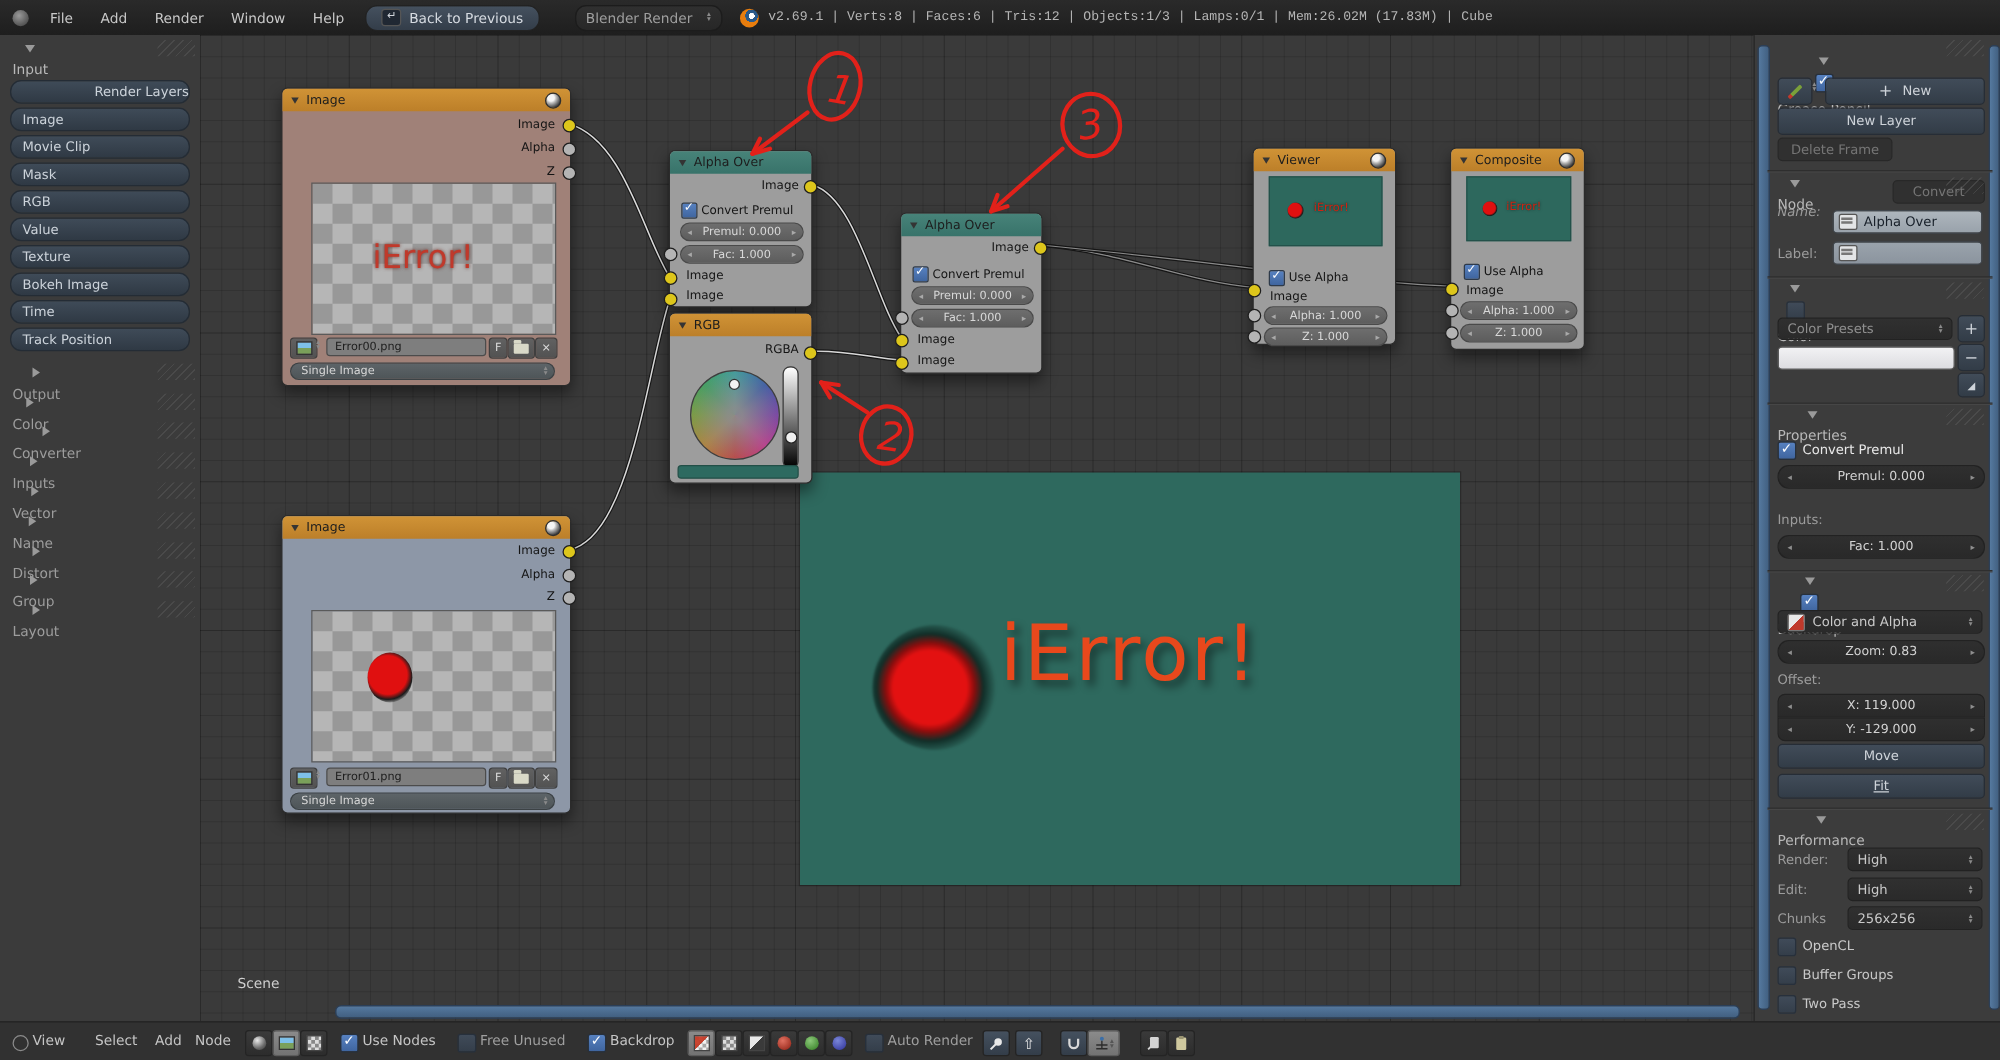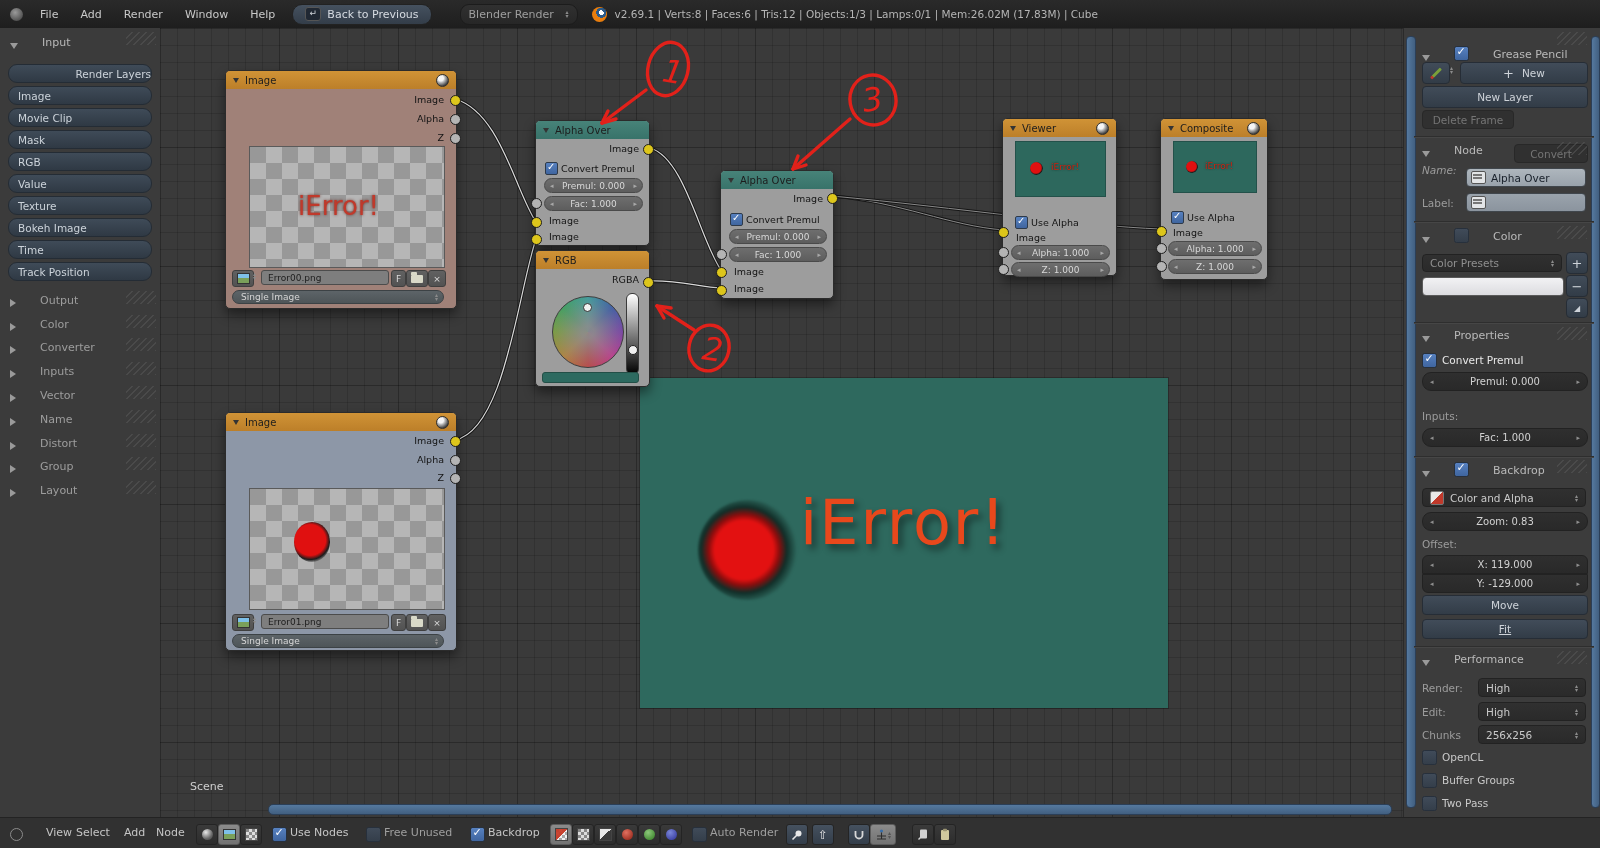--- a/index.html
+++ b/index.html
@@ -15,21 +15,21 @@
   .backbtn{display:flex;align-items:center;gap:6px;background:linear-gradient(#45515f,#333d49);
            border:1px solid #222;border-radius:10px;height:19px;padding:0 12px;color:#d6dbe1;}
   .backbtn .keyicon{display:inline-block;background:#202833;border:1px solid #555;border-radius:3px;
            width:14px;height:12px;line-height:11px;text-align:center;font-size:9px;color:#cfd4da;}
   .engine{display:flex;align-items:center;background:linear-gradient(#303030,#272727);border:1px solid #1c1c1c;
           border-radius:9px;height:19px;padding:0 8px;color:#9f9f9f;width:100px;justify-content:space-between;}
   .stepper{display:inline-flex;flex-direction:column;line-height:4px;font-size:6px;color:#8b8b8b;}
   .blogo{width:15px;height:15px;border-radius:50%;background:radial-gradient(circle at 62% 38%,#fff 0 18%,#2a5a8a 19% 38%,#e87d0d 39%);margin:0 8px 0 14px;}
   
   .toolshelf{left:0;top:28px;width:160px;height:789px;background:#3b3b3b;border-right:1px solid #2a2a2a;}
-  .phead{position:absolute;display:flex;align-items:flex-end;gap:24px;color:#b9b9b9;font-size:11px;}
+  .phead{position:absolute;display:flex;align-items:center;gap:7px;color:#b9b9b9;font-size:11px;flex-direction:column;}
   .phead.dim{color:#9d9d9d;}
   .tri-d{width:0;height:0;border-left:4px solid transparent;border-right:4px solid transparent;border-top:6px solid #9a9a9a;}
   .tri-r{width:0;height:0;border-top:4px solid transparent;border-bottom:4px solid transparent;border-left:6px solid #9a9a9a;}
   .hatch{position:absolute;width:30px;height:13px;opacity:.55;
          background:repeating-linear-gradient(135deg,transparent 0 4px,#565656 4px 5px);}
   .shelfbtn{position:absolute;left:8px;width:144px;height:19px;border-radius:9px;
             background:linear-gradient(#3f4b58,#2f3944);border:1px solid #242c35;
             color:#ccd3da;font-size:10.5px;display:flex;align-items:center;padding-left:9px;box-sizing:border-box;}
   
   .editor{left:160px;top:28px;width:1243px;height:789px;background-color:#3a3a3a;
@@ -157,21 +157,21 @@
       <span>Back to Previous</span>
     </div>
     <div class="engine" style="margin-left:28px;">
       <span>Blender Render</span>
       <span class="stepper">
           <span>▴</span>
           <span>▾</span>
         </span>
     </div>
     <div class="blogo"></div>
-    <span style="color:#b5b5b5;font-size:10.5px;">v2.69.1 | Verts:8 | Faces:6 | Tris:12 | Objects:1/3 | Lamps:0/1 | Mem:26.02M (17.83M) | Cube</span>
+    <span style="color:#b5b5b5;font-size:10.5px;font-family:Liberation Mono, monospace;">v2.69.1 | Verts:8 | Faces:6 | Tris:12 | Objects:1/3 | Lamps:0/1 | Mem:26.02M (17.83M) | Cube</span>
   </div>
 
   <div class="abs toolshelf">
     <div class="phead" style="left:10px;top:8px;">
       <span class="tri-d"></span>
       <span>Input</span>
     </div>
     <div class="hatch" style="right:4px;top:4px;"></div>
     <div class="shelfbtn" style="top:36px;justify-content:flex-end;">
         <span>Render Layers</span>
@@ -669,21 +669,21 @@
     <span class="pchk off" style="left:18px;top:722px;"></span>
     <span class="pltext" style="left:38px;top:723px;">OpenCL</span>
     <span class="pchk off" style="left:18px;top:745px;"></span>
     <span class="pltext" style="left:38px;top:746px;">Buffer Groups</span>
     <span class="pchk off" style="left:18px;top:768px;"></span>
     <span class="pltext" style="left:38px;top:769px;">Two Pass</span>
   </div>
 
   <div class="abs bottombar">
     <div style="position:absolute;left:10px;top:10px;width:11px;height:11px;border-radius:50%;border:1.5px solid #8b8b8b;"></div>
-    <span class="bmenu" style="left:46px;text-align:center;">View</span>
+    <span class="bmenu" style="left:26px;text-align:center;">View</span>
     <span class="bmenu" style="left:76px;">Select</span>
     <span class="bmenu" style="left:124px;">Add</span>
     <span class="bmenu" style="left:156px;">Node</span>
 
     <div class="bicon" style="left:196px;">
         <span class="sphere-sm"></span>
       </div>
     <div class="bicon pressed" style="left:218px;">
         <span class="imgthumb"></span>
       </div>

